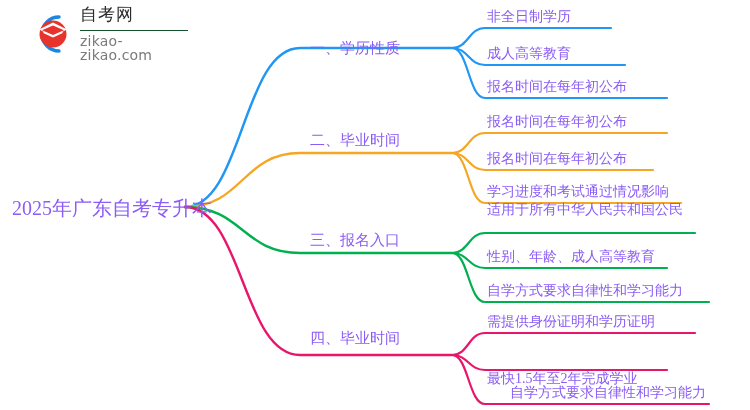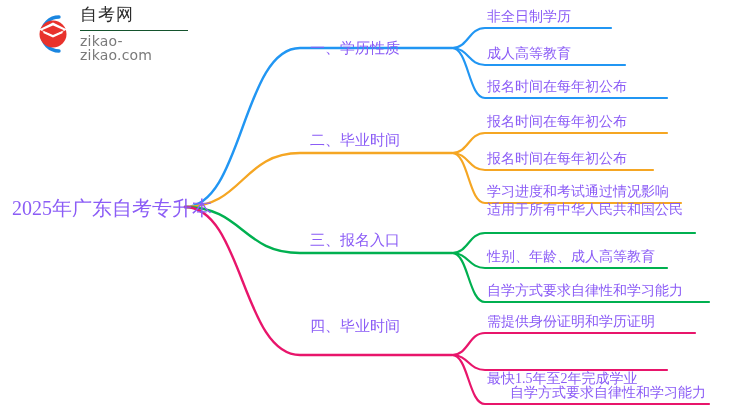--- a/index.html
+++ b/index.html
@@ -134,15 +134,15 @@
     <div class="node leaf-node" style="top: 159px;">报名时间在每年初公布</div>
     <div class="node leaf-node" style="top: 192px;">学习进度和考试通过情况影响</div>
     <div class="node branch-node" style="top: 140px;">二、毕业时间</div>
     <div class="node leaf-node" style="top: 210px;">适用于所有中华人民共和国公民</div>
     <div class="node leaf-node" style="top: 257px;">性别、年龄、成人高等教育</div>
     <div class="node leaf-node" style="top: 291px;">自学方式要求自律性和学习能力</div>
     <div class="node branch-node" style="top: 240px;">三、报名入口</div>
     <div class="node leaf-node" style="top: 322px;">需提供身份证明和学历证明</div>
     <div class="node leaf-node" style="top: 379px;">最快1.5年至2年完成学业</div>
     <div class="node leaf-node" style="top: 393px; margin-left: 23px;">自学方式要求自律性和学习能力</div>
-    <div class="node branch-node" style="top: 326px;">四、毕业时间</div>
+    <div class="node branch-node" style="top: 338px;">四、毕业时间</div>
     <div class="node root-node">2025年广东自考专升本</div>
   </div>
 
 </body></html>

